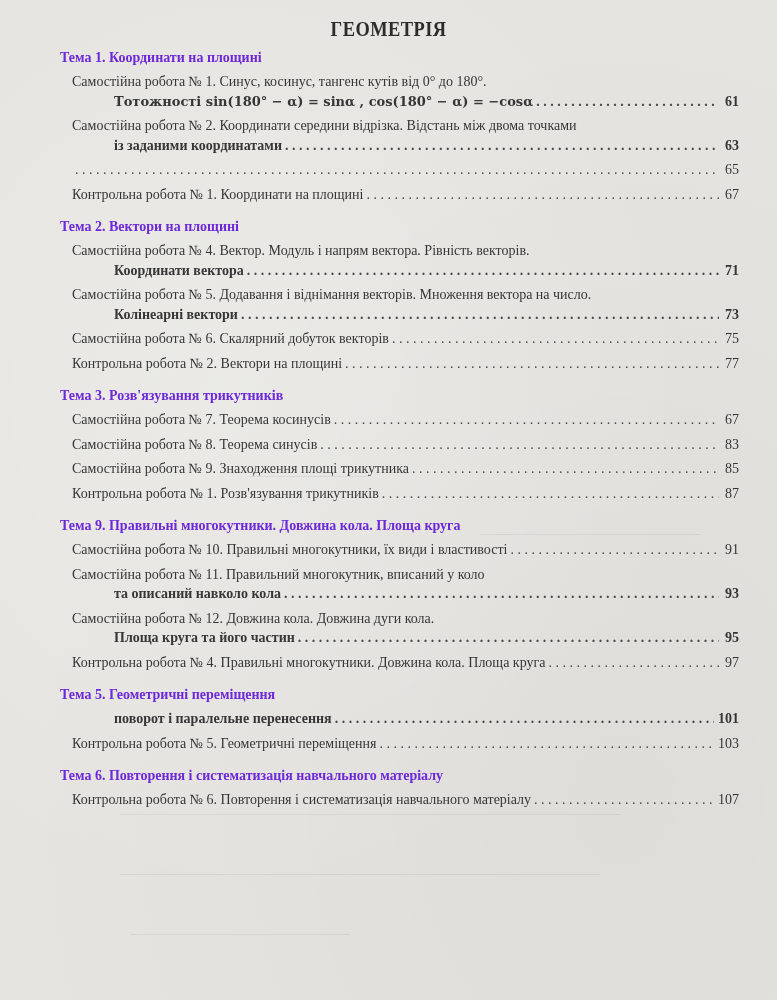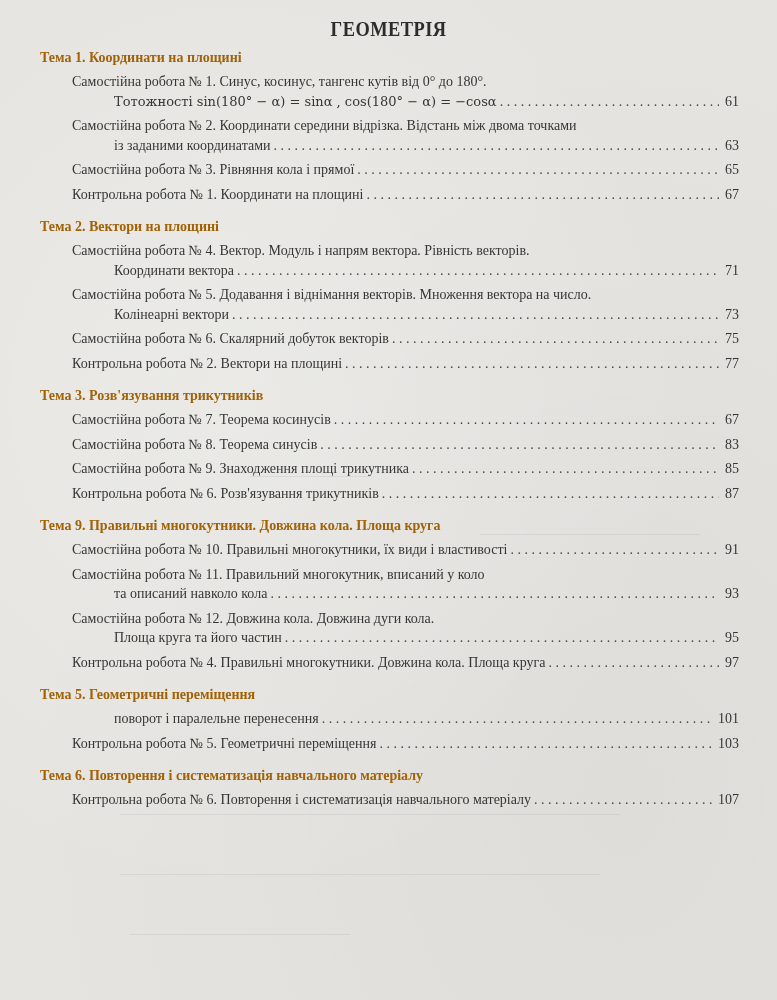--- a/index.html
+++ b/index.html
@@ -42,27 +42,27 @@
       position: absolute;
       top: 49px;
       left: 0;
       width: 777px;
     }
     .topic {
       margin-bottom: 14px;
     }
     .topic-title {
       position: relative;
-      padding-left: 40px;
+      padding-left: 60px;
       height: 18px;
       line-height: 18px;
       font-family: "Liberation Serif", "DejaVu Serif", serif;
       font-weight: bold;
       font-size: 14px;
-      color: #a16207;
+      color: #6d28d9;
       margin-bottom: 5px;
     }
     .entry {
       position: relative;
       margin-left: 72px;
       width: 667px;
       margin-bottom: 5px;
       font-family: "Liberation Serif", "DejaVu Serif", serif;
       font-size: 14px;
       line-height: 19.5px;
@@ -70,20 +70,21 @@
     }
     .entry .line1 {
       white-space: nowrap;
       overflow: hidden;
       display: flex;
     }
     .entry .line2 {
       padding-left: 42px;
       white-space: nowrap;
       display: flex;
+      font-weight: bold;
     }
     .entry .text {
       flex: 0 0 auto;
       white-space: nowrap;
     }
     .entry .leader {
       flex: 1 1 auto;
       overflow: hidden;
       white-space: nowrap;
       color: #4a4a4a;
@@ -160,21 +161,20 @@
           </div>
         <div class="line2">
           <span class="text">із заданими координатами</span>
           <span class="leader"></span>
           <span class="pagenum">63</span>
         </div>
       </div>
 
       <div class="entry">
         <div class="line1">
-          <span class="text">Самостійна робота № 3. Рівняння кола і прямої</span>
           <span class="leader"></span>
           <span class="pagenum">65</span>
         </div>
       </div>
 
       <div class="entry">
         <div class="line1">
           <span class="text">Контрольна робота № 1. Координати на площині</span>
           <span class="leader"></span>
           <span class="pagenum">67</span>
@@ -246,21 +246,21 @@
       <div class="entry">
         <div class="line1">
           <span class="text">Самостійна робота № 9. Знаходження площі трикутника</span>
           <span class="leader"></span>
           <span class="pagenum">85</span>
         </div>
       </div>
 
       <div class="entry">
         <div class="line1">
-          <span class="text">Контрольна робота № 6. Розв'язування трикутників</span>
+          <span class="text">Контрольна робота № 1. Розв'язування трикутників</span>
           <span class="leader"></span>
           <span class="pagenum">87</span>
         </div>
       </div>
     </div>
 
     <div class="topic">
       <div class="topic-title">Тема 9. Правильні многокутники. Довжина кола. Площа круга</div>
 
       <div class="entry">

